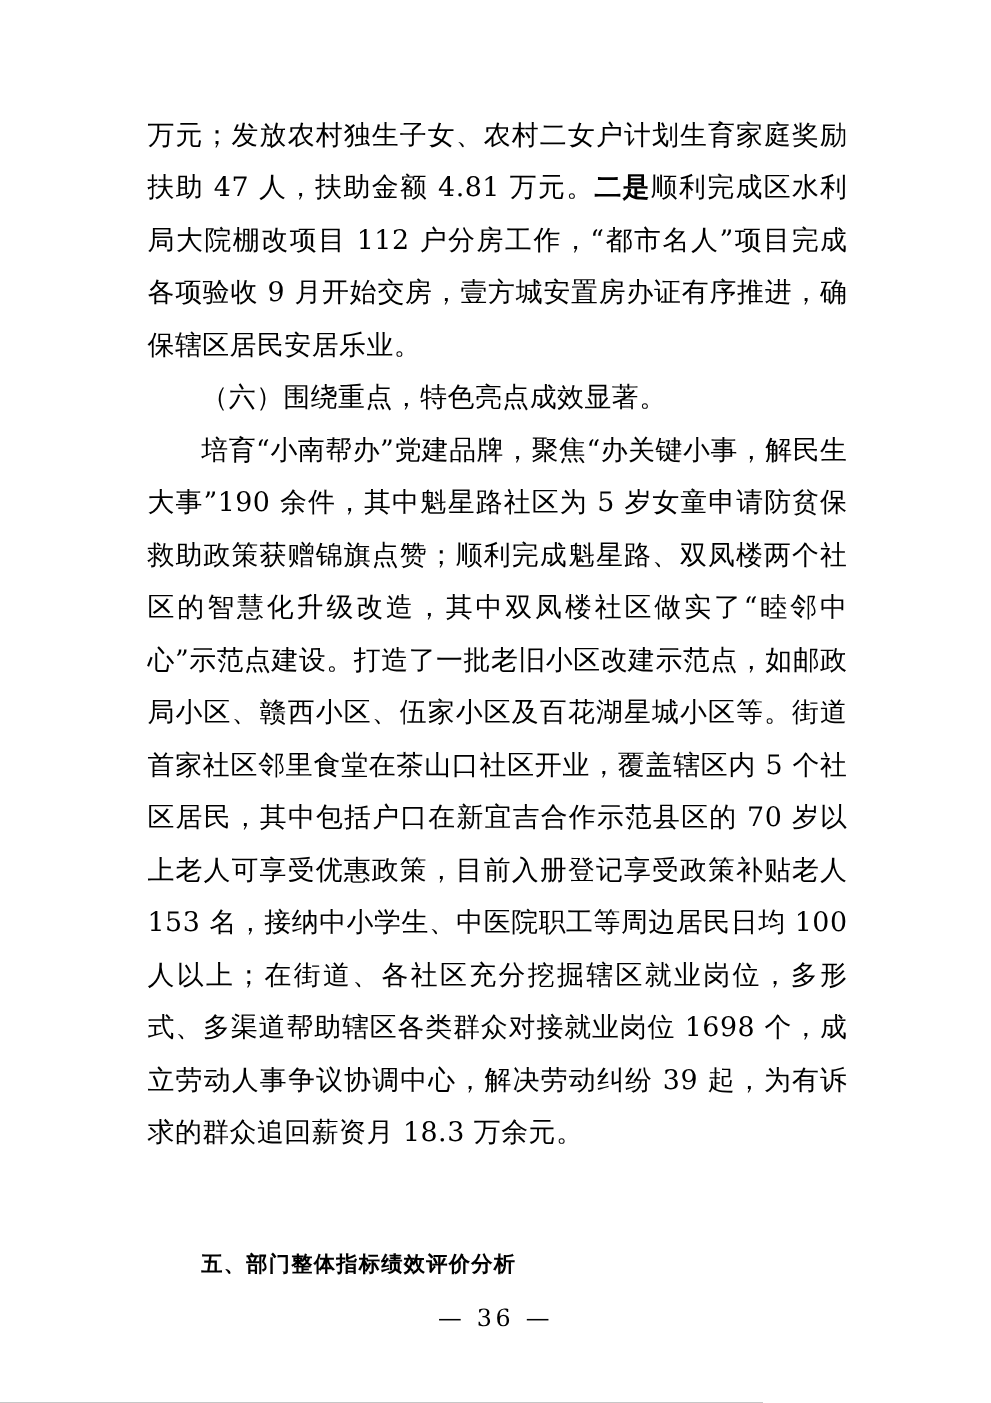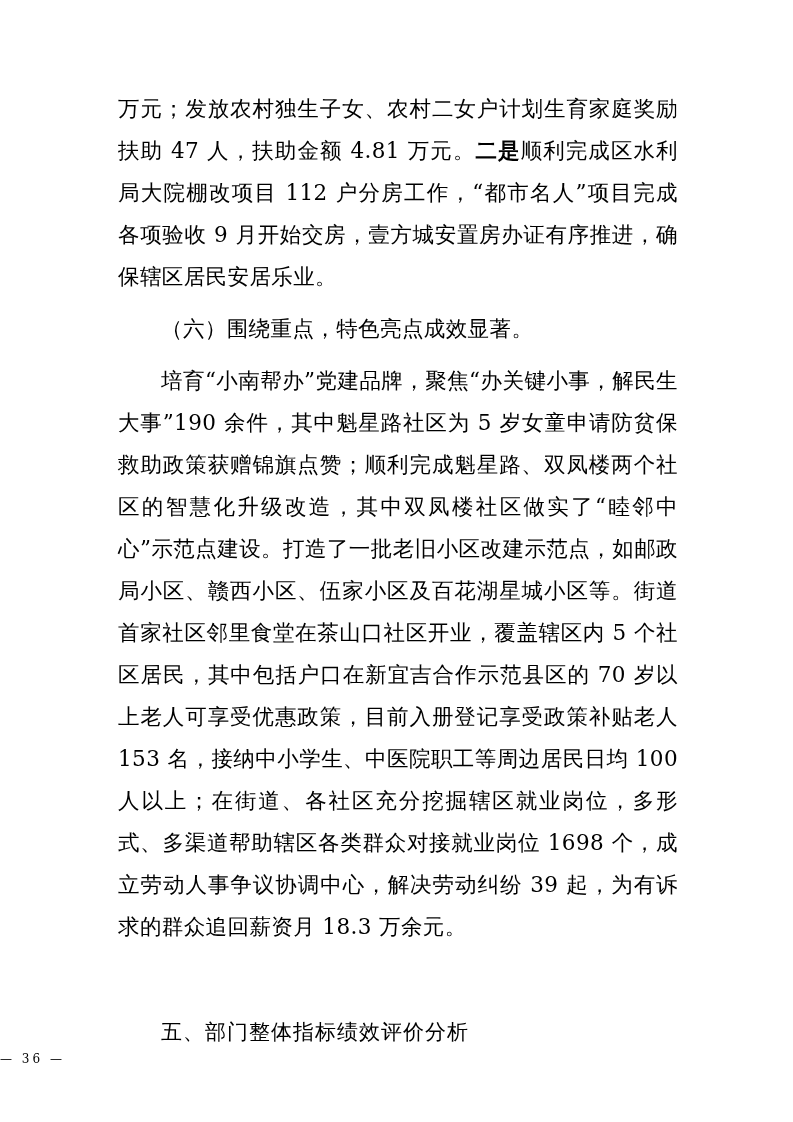--- a/index.html
+++ b/index.html
@@ -26,42 +26,42 @@
   p {
     margin: 0;
     font-size: 21.5px;
     line-height: 42px;
     text-align: justify;
     text-justify: inter-ideograph;
     letter-spacing: 0.4px;
   }
   .indent {
     text-indent: 43px;
-    margin-top: 10px;
   }
   .bold {
     font-weight: bold;
   }
   .section-heading {
     margin-top: 34px;
-    font-size: 21px;
-    font-weight: normal;
+    font-size: 17px;
+    font-weight: bold;
     text-indent: 43px;
     letter-spacing: 1px;
     line-height: 40px;
   }
   .spacer {
     height: 30px;
   }
   .footer {
     position: absolute;
     left: 0;
     right: 0;
     bottom: 56px;
-    font-size: 12px;
+    text-align: center;
+    font-size: 19px;
     letter-spacing: 3px;
   }
 </style>
 </head>
 <body>
 
 <div class="page">
   <div class="content">
 
     <p class="para">

